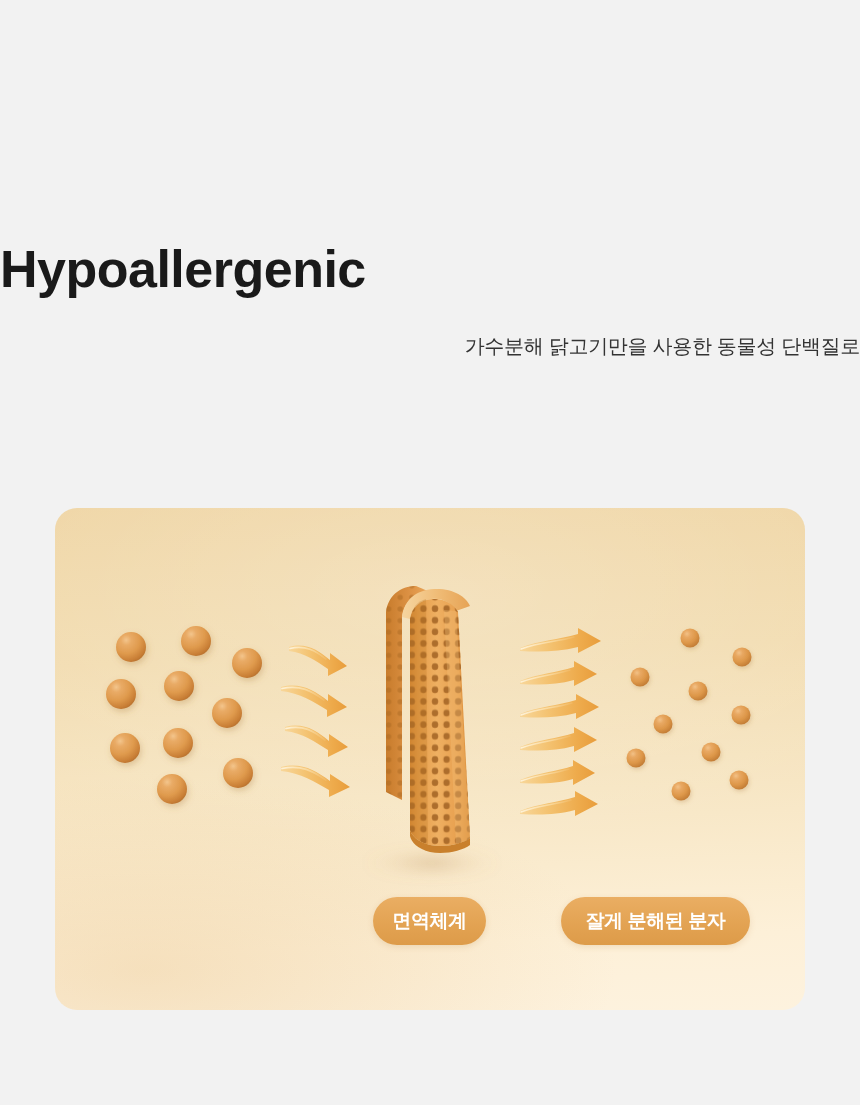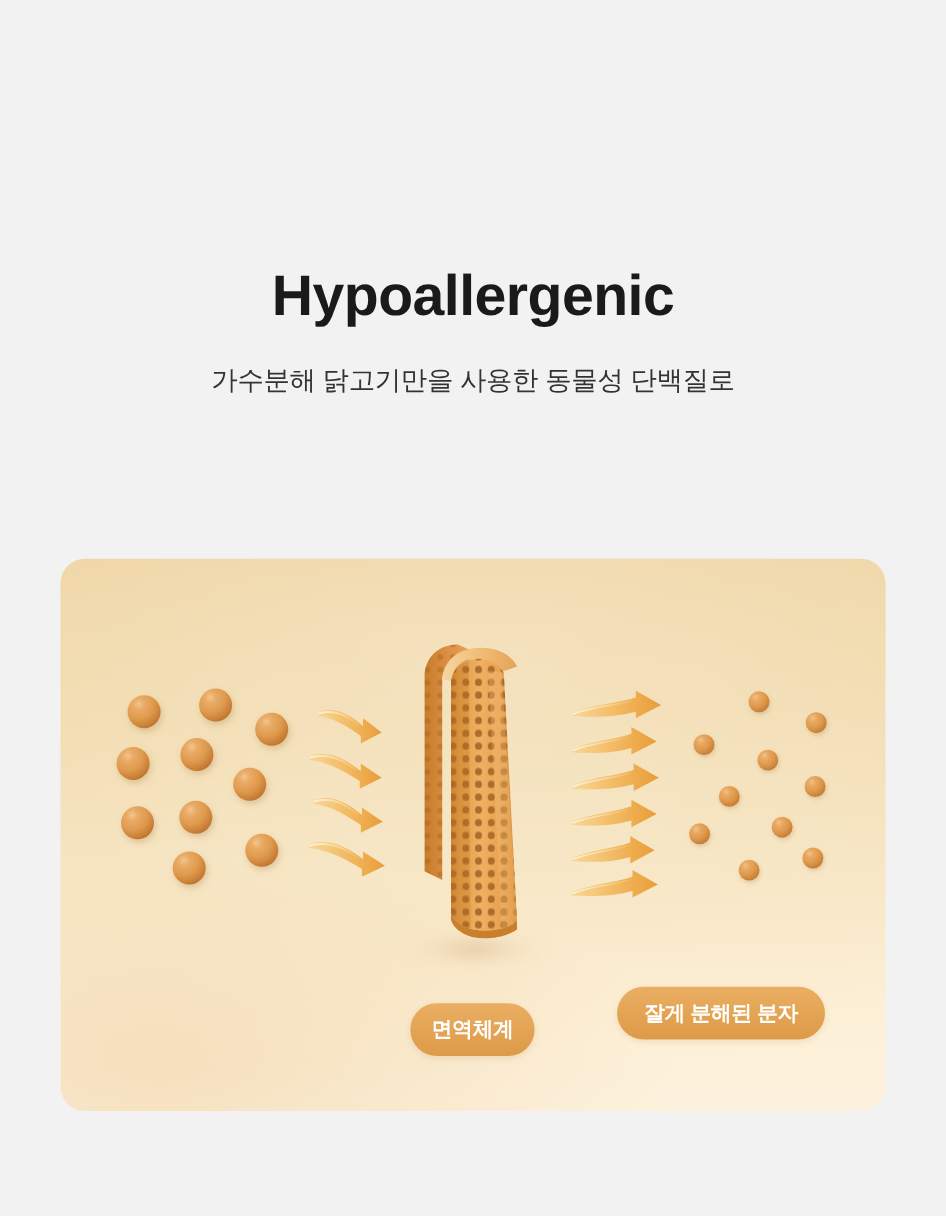--- a/index.html
+++ b/index.html
@@ -19,36 +19,35 @@
     height: 1105px;
     background: #f2f2f2;
   }
 
   
   .headline {
     position: absolute;
     left: 0;
     top: 203px;
     width: 860px;
-    text-align: center;
     font-size: 52px;
     line-height: 62px;
     font-weight: 800;
     letter-spacing: -0.5px;
     color: #1a1a1a;
     white-space: nowrap;
   }
   .subtitle {
     position: absolute;
     left: 0;
     top: 328px;
     width: 860px;
-    text-align: center;
+    text-align: right;
     color: #333333;
-    font-size: 24px;
+    font-size: 20px;
     line-height: 37px;
     font-weight: 500;
     letter-spacing: -0.3px;
   }
   .subtitle .sline { display: block; }
 
   
   .card {
     position: absolute;
     left: 55px;
@@ -82,21 +81,21 @@
     color: #ffffff;
     font-size: 19px;
     font-weight: 700;
     letter-spacing: -0.4px;
     display: flex;
     align-items: center;
     justify-content: center;
     box-shadow: 0 2px 6px rgba(180,130,60,0.18);
   }
   .pill-1 { left: 133px; top: 897px; width: 110px; }
-  .pill-2 { left: 373px; top: 897px; width: 113px; margin-top: 15px; }
+  .pill-2 { left: 373px; top: 897px; width: 113px; }
   .pill-3 { left: 561px; top: 897px; width: 189px; }
 </style>
 </head>
 <body>
 
 <div class="page">
 
   <h1 class="headline">Hypoallergenic</h1>
 
   <div class="subtitle">

